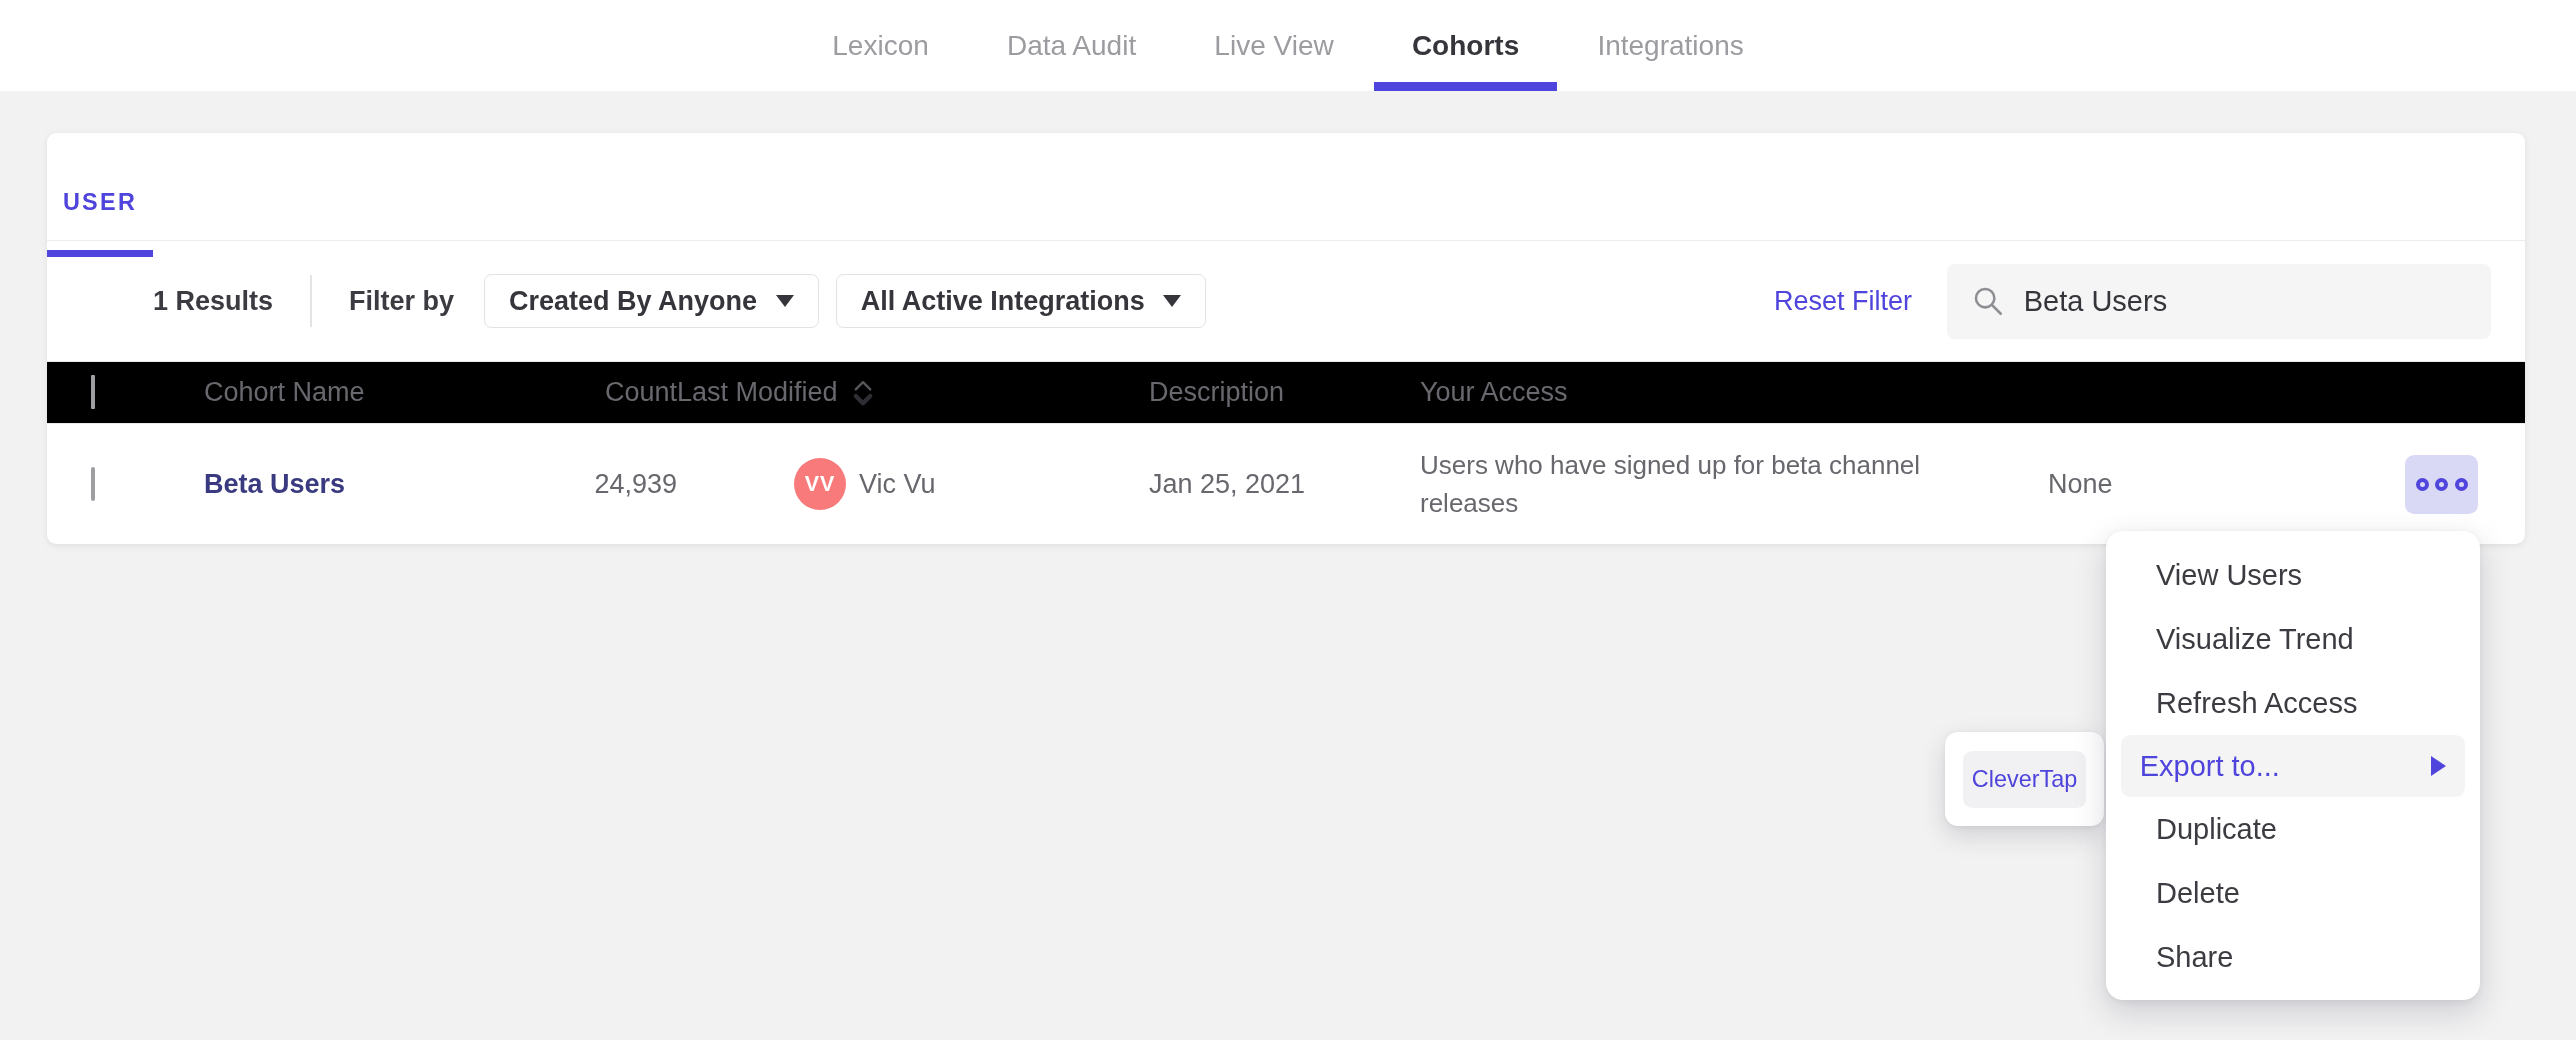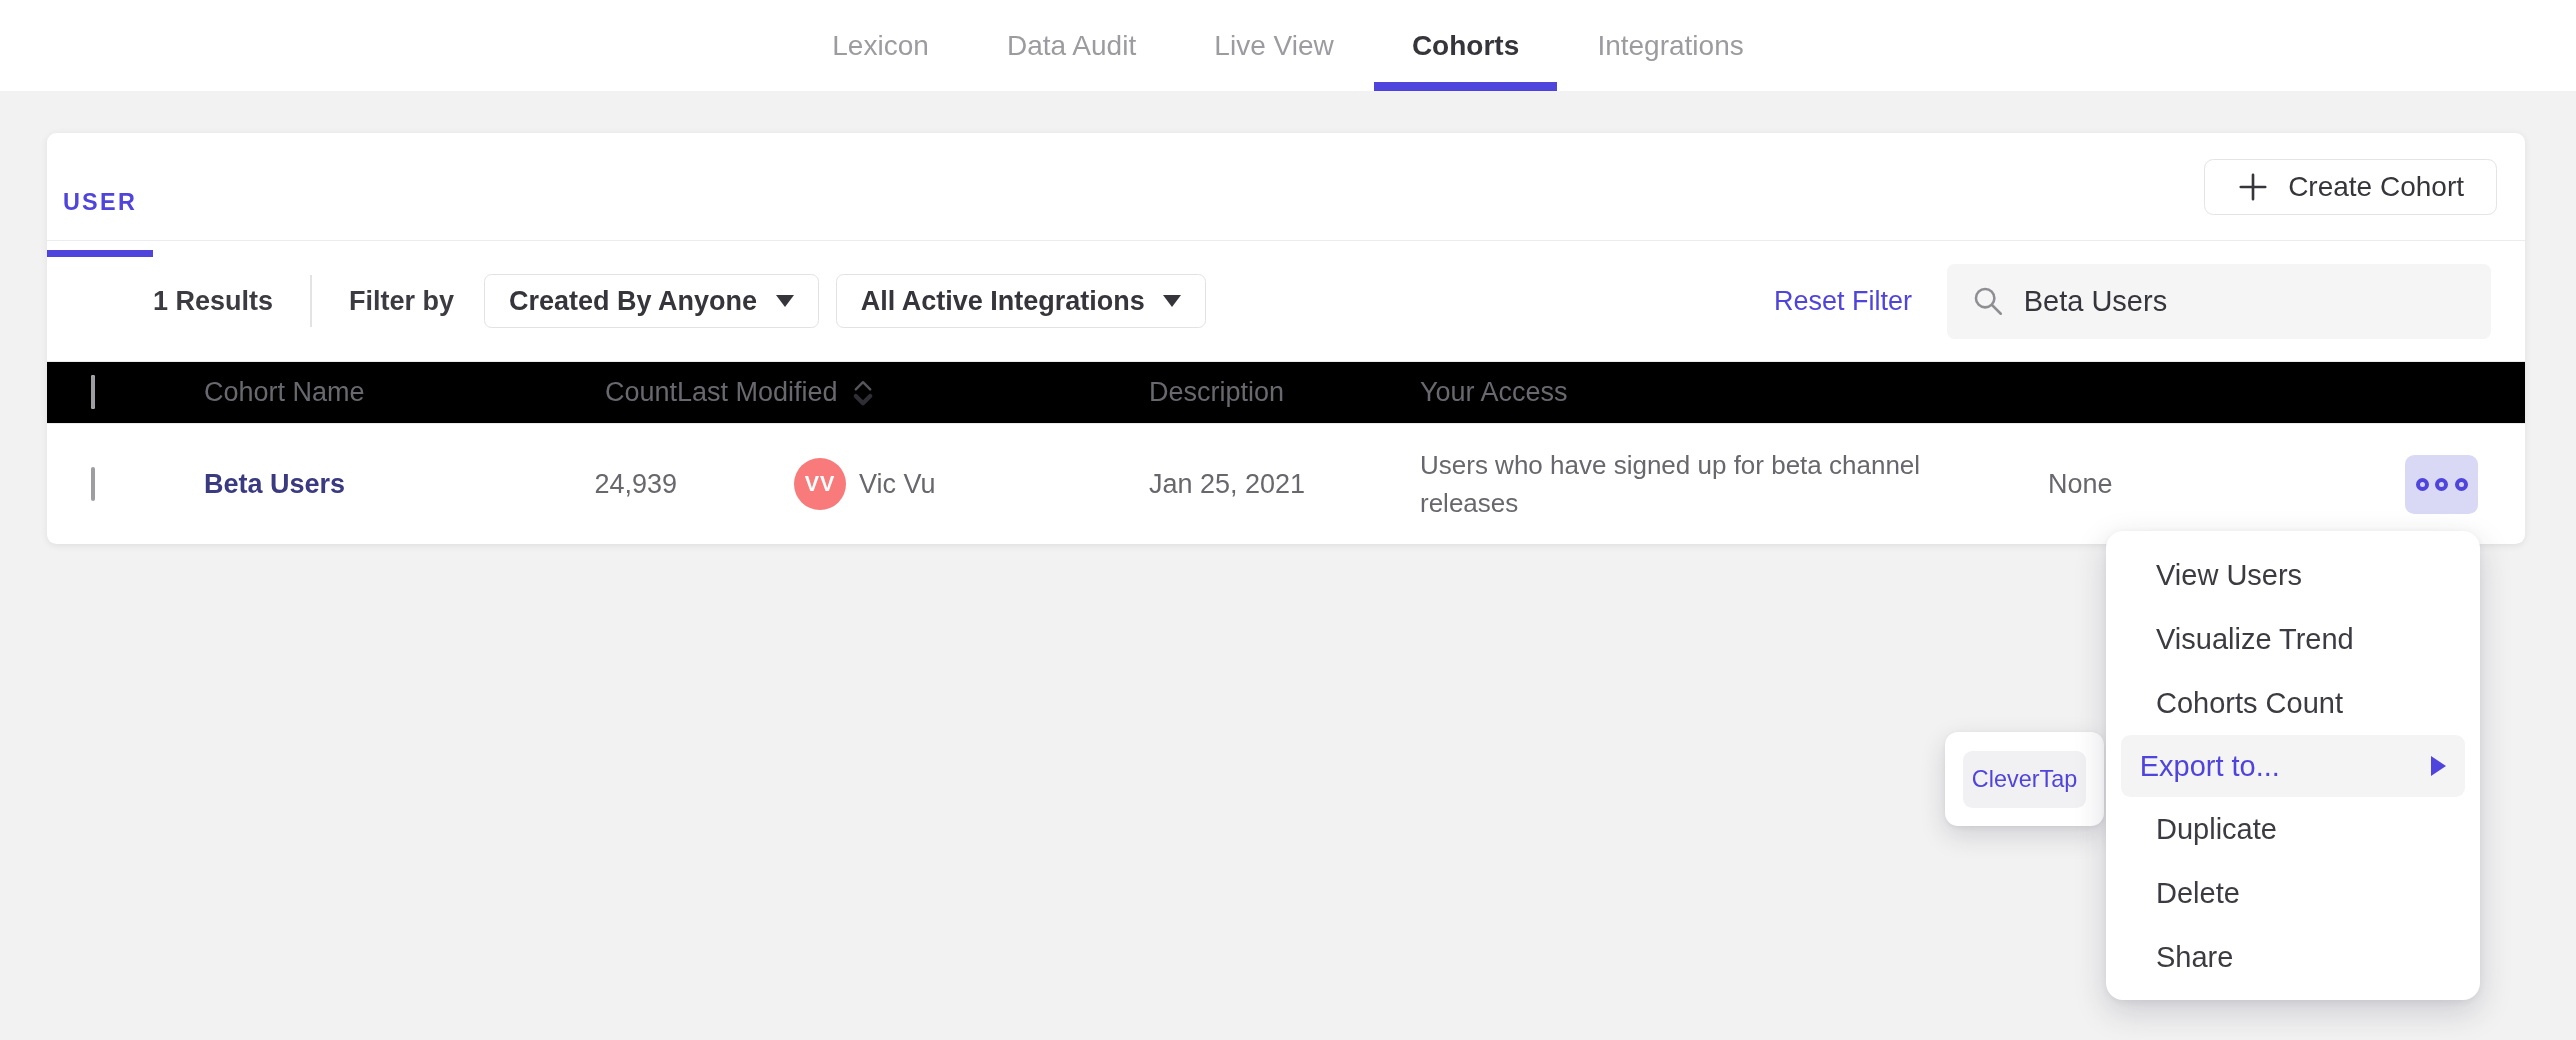--- a/index.html
+++ b/index.html
@@ -166,26 +166,20 @@
     </div>
 </header>
 
 <main class="card">
 
   <div class="tabs-row">
     <div class="user-tab">
       <span>USER</span>
       <span class="tab-underline"></span>
     </div>
-    <button class="create-btn">
-      <svg width="32" height="32" viewBox="0 0 34 34">
-        <path d="M17 4 V30 M4 17 H30" stroke="#35353B" stroke-width="2.8" fill="none" stroke-linecap="round"></path>
-      </svg>
-      <span>Create Cohort</span>
-    </button>
   </div>
 
   <div class="filter-row">
     <span class="results-count">1 Results</span>
     <span class="vdivider"></span>
     <span class="filter-by-label">Filter by</span>
     <button class="dropdown-btn">
       <span>Created By Anyone</span>
       <span class="caret-down"></span>
     </button>
@@ -239,21 +233,21 @@
         <span class="ring"></span>
       </button>
     </div>
   </div>
 
 </main>
 
 <div class="context-menu">
   <div class="menu-item">View Users</div>
   <div class="menu-item">Visualize Trend</div>
-  <div class="menu-item">Cohorts Count</div>
+  <div class="menu-item">Refresh Access</div>
   <div class="menu-item highlighted">
     <span>Export to...</span>
     <span class="arrow-right"></span>
   </div>
   <div class="menu-item">Duplicate</div>
   <div class="menu-item">Delete</div>
   <div class="menu-item">Share</div>
 </div>
 
 <div class="submenu">

